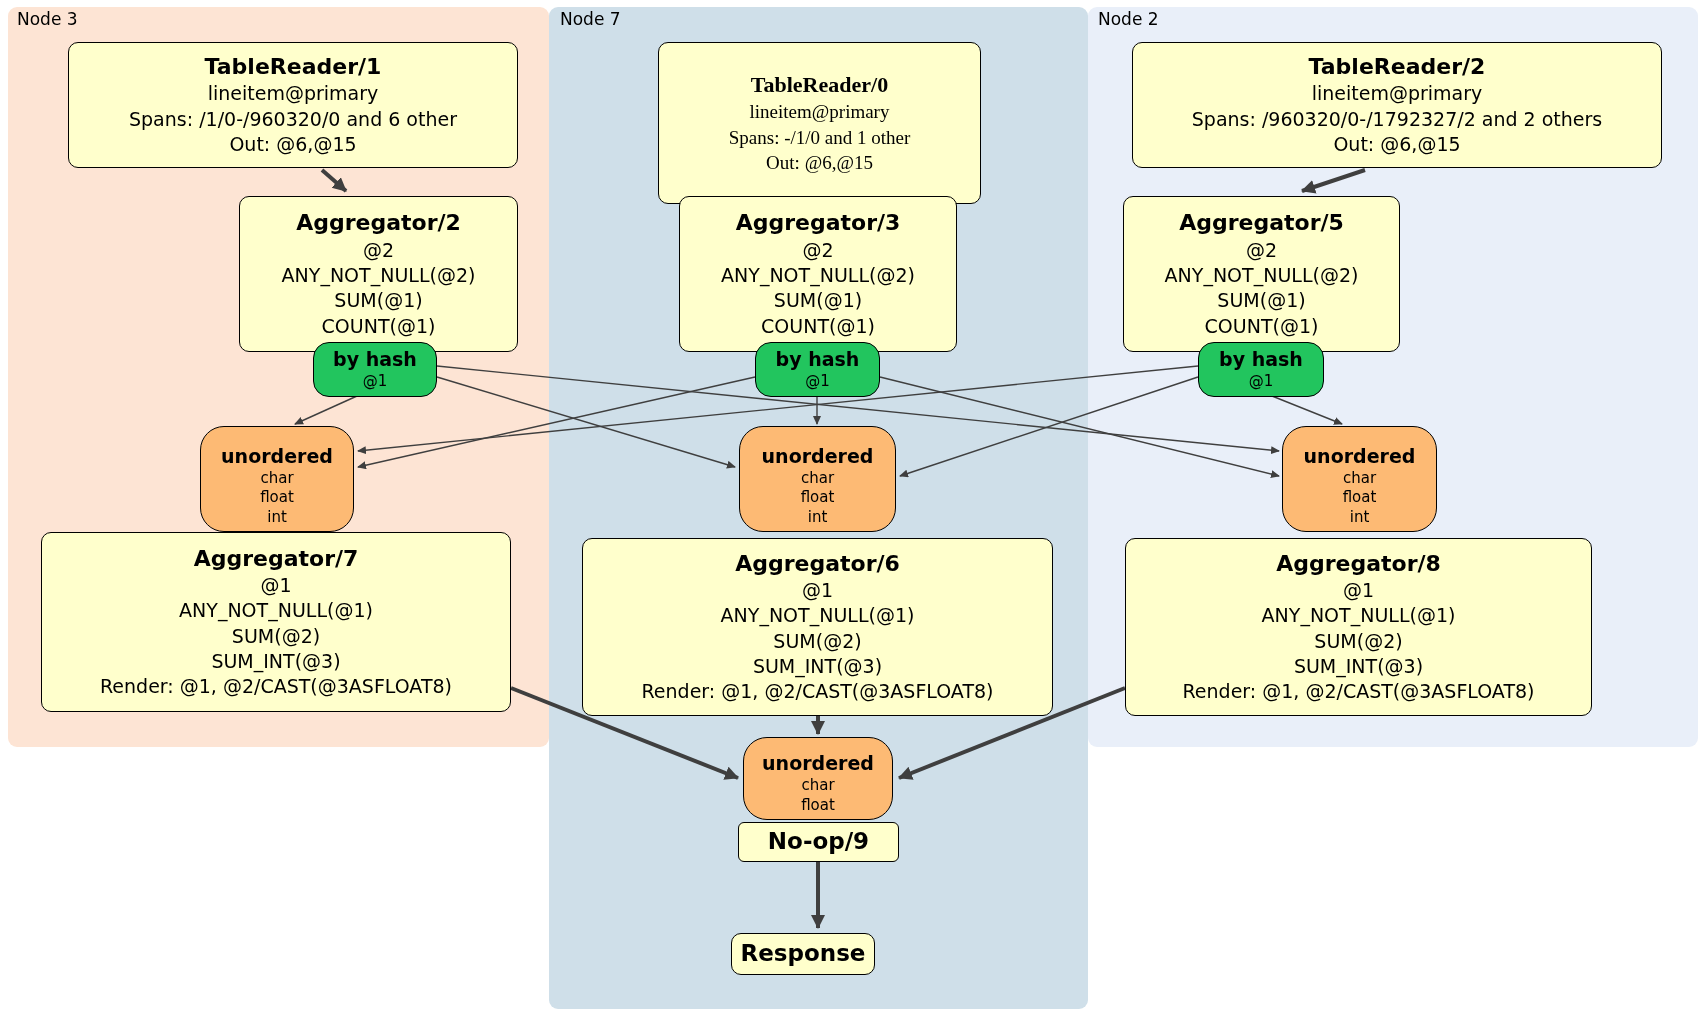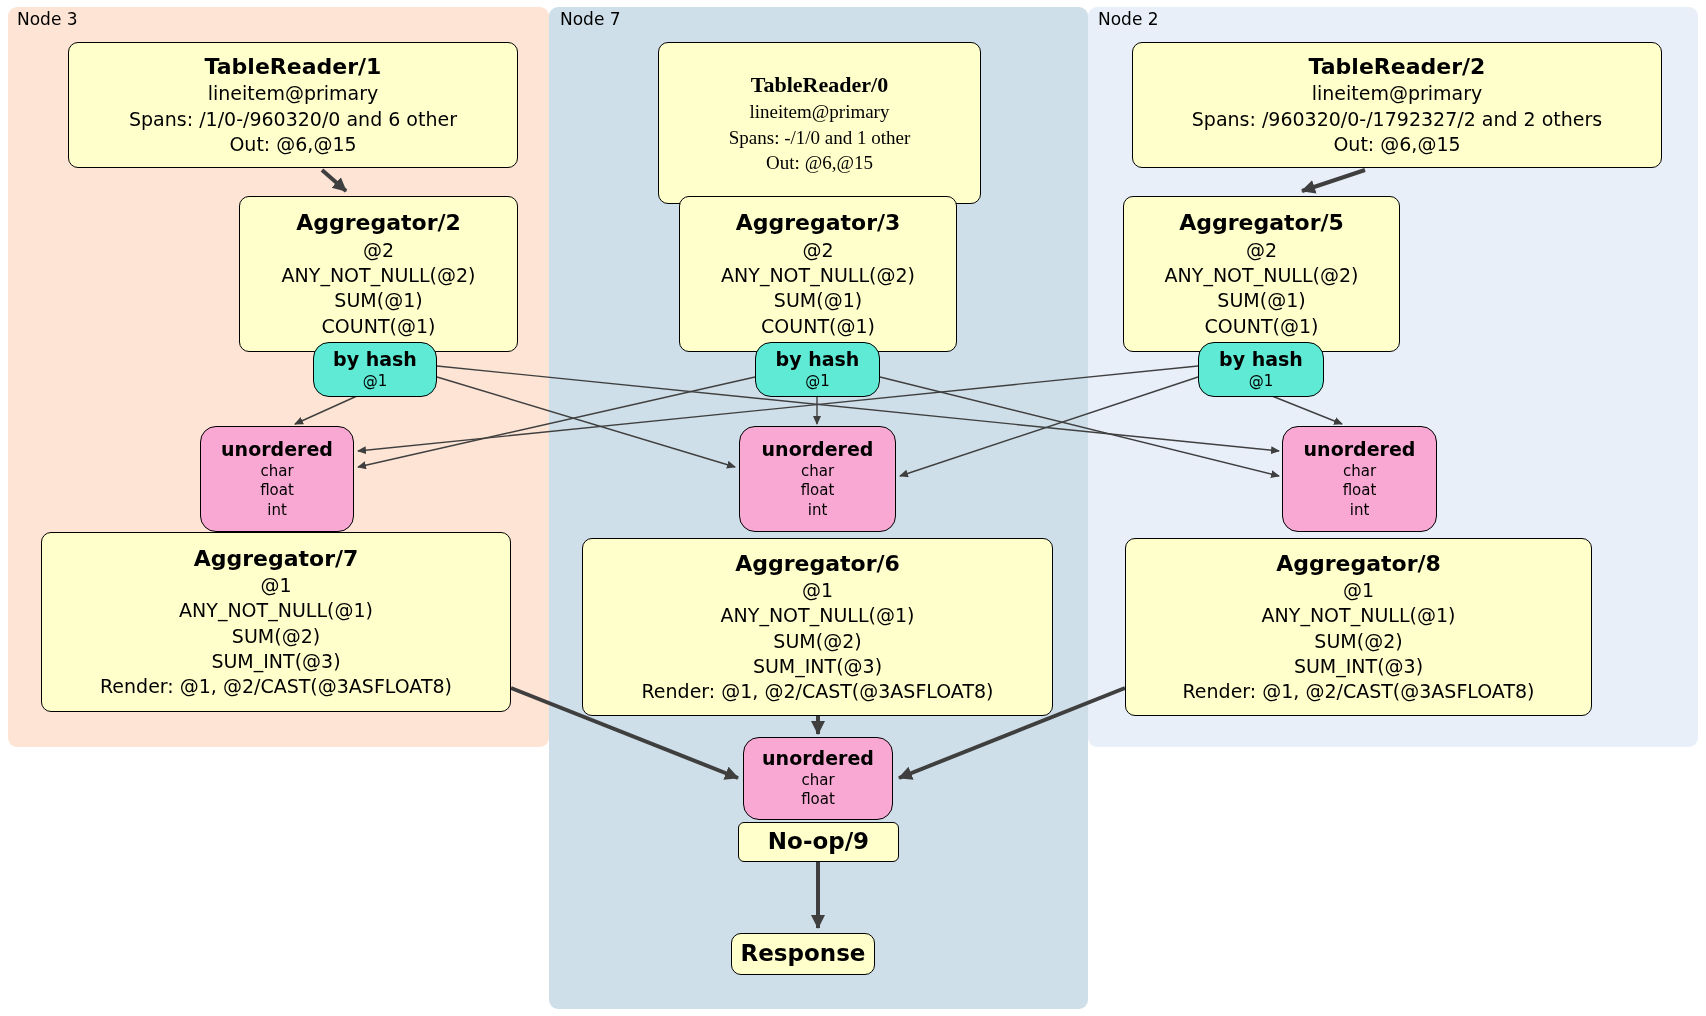--- a/index.html
+++ b/index.html
@@ -13,22 +13,22 @@
   .box{
     position:absolute;z-index:2;box-sizing:border-box;
     background:#ffffcc;border:1.6px solid #000;border-radius:10px;
     display:flex;flex-direction:column;justify-content:center;align-items:center;
     text-align:center;padding:4px 8px;
   }
   .box .title{font-weight:bold;font-size:22px;line-height:1.3;white-space:nowrap;}
   .box .line{font-size:19px;line-height:1.33;white-space:nowrap;}
   .small .title{font-size:19px;line-height:1.25;}
   .small .line{font-size:15px;line-height:1.3;}
-  .router{background:#5eead4;border-radius:16px;z-index:3;}
-  .sync{background:#f9a8d4;border-radius:16px;}
+  .router{background:#22c55e;border-radius:16px;z-index:3;}
+  .sync{background:#fdba74;border-radius:24px;justify-content:flex-end;}
   .final-label .title{font-size:23px;}
 </style>
 </head>
 <body>
 
 <div class="canvas">
 
   <div class="group" style="left:8px;top:7px;width:541px;height:740px;background:#fde4d4;"></div>
   <div class="group" style="left:549px;top:7px;width:539px;height:1002px;background:#cfdfe9;"></div>
   <div class="group" style="left:1088px;top:7px;width:610px;height:740px;background:#e9eff9;"></div>

